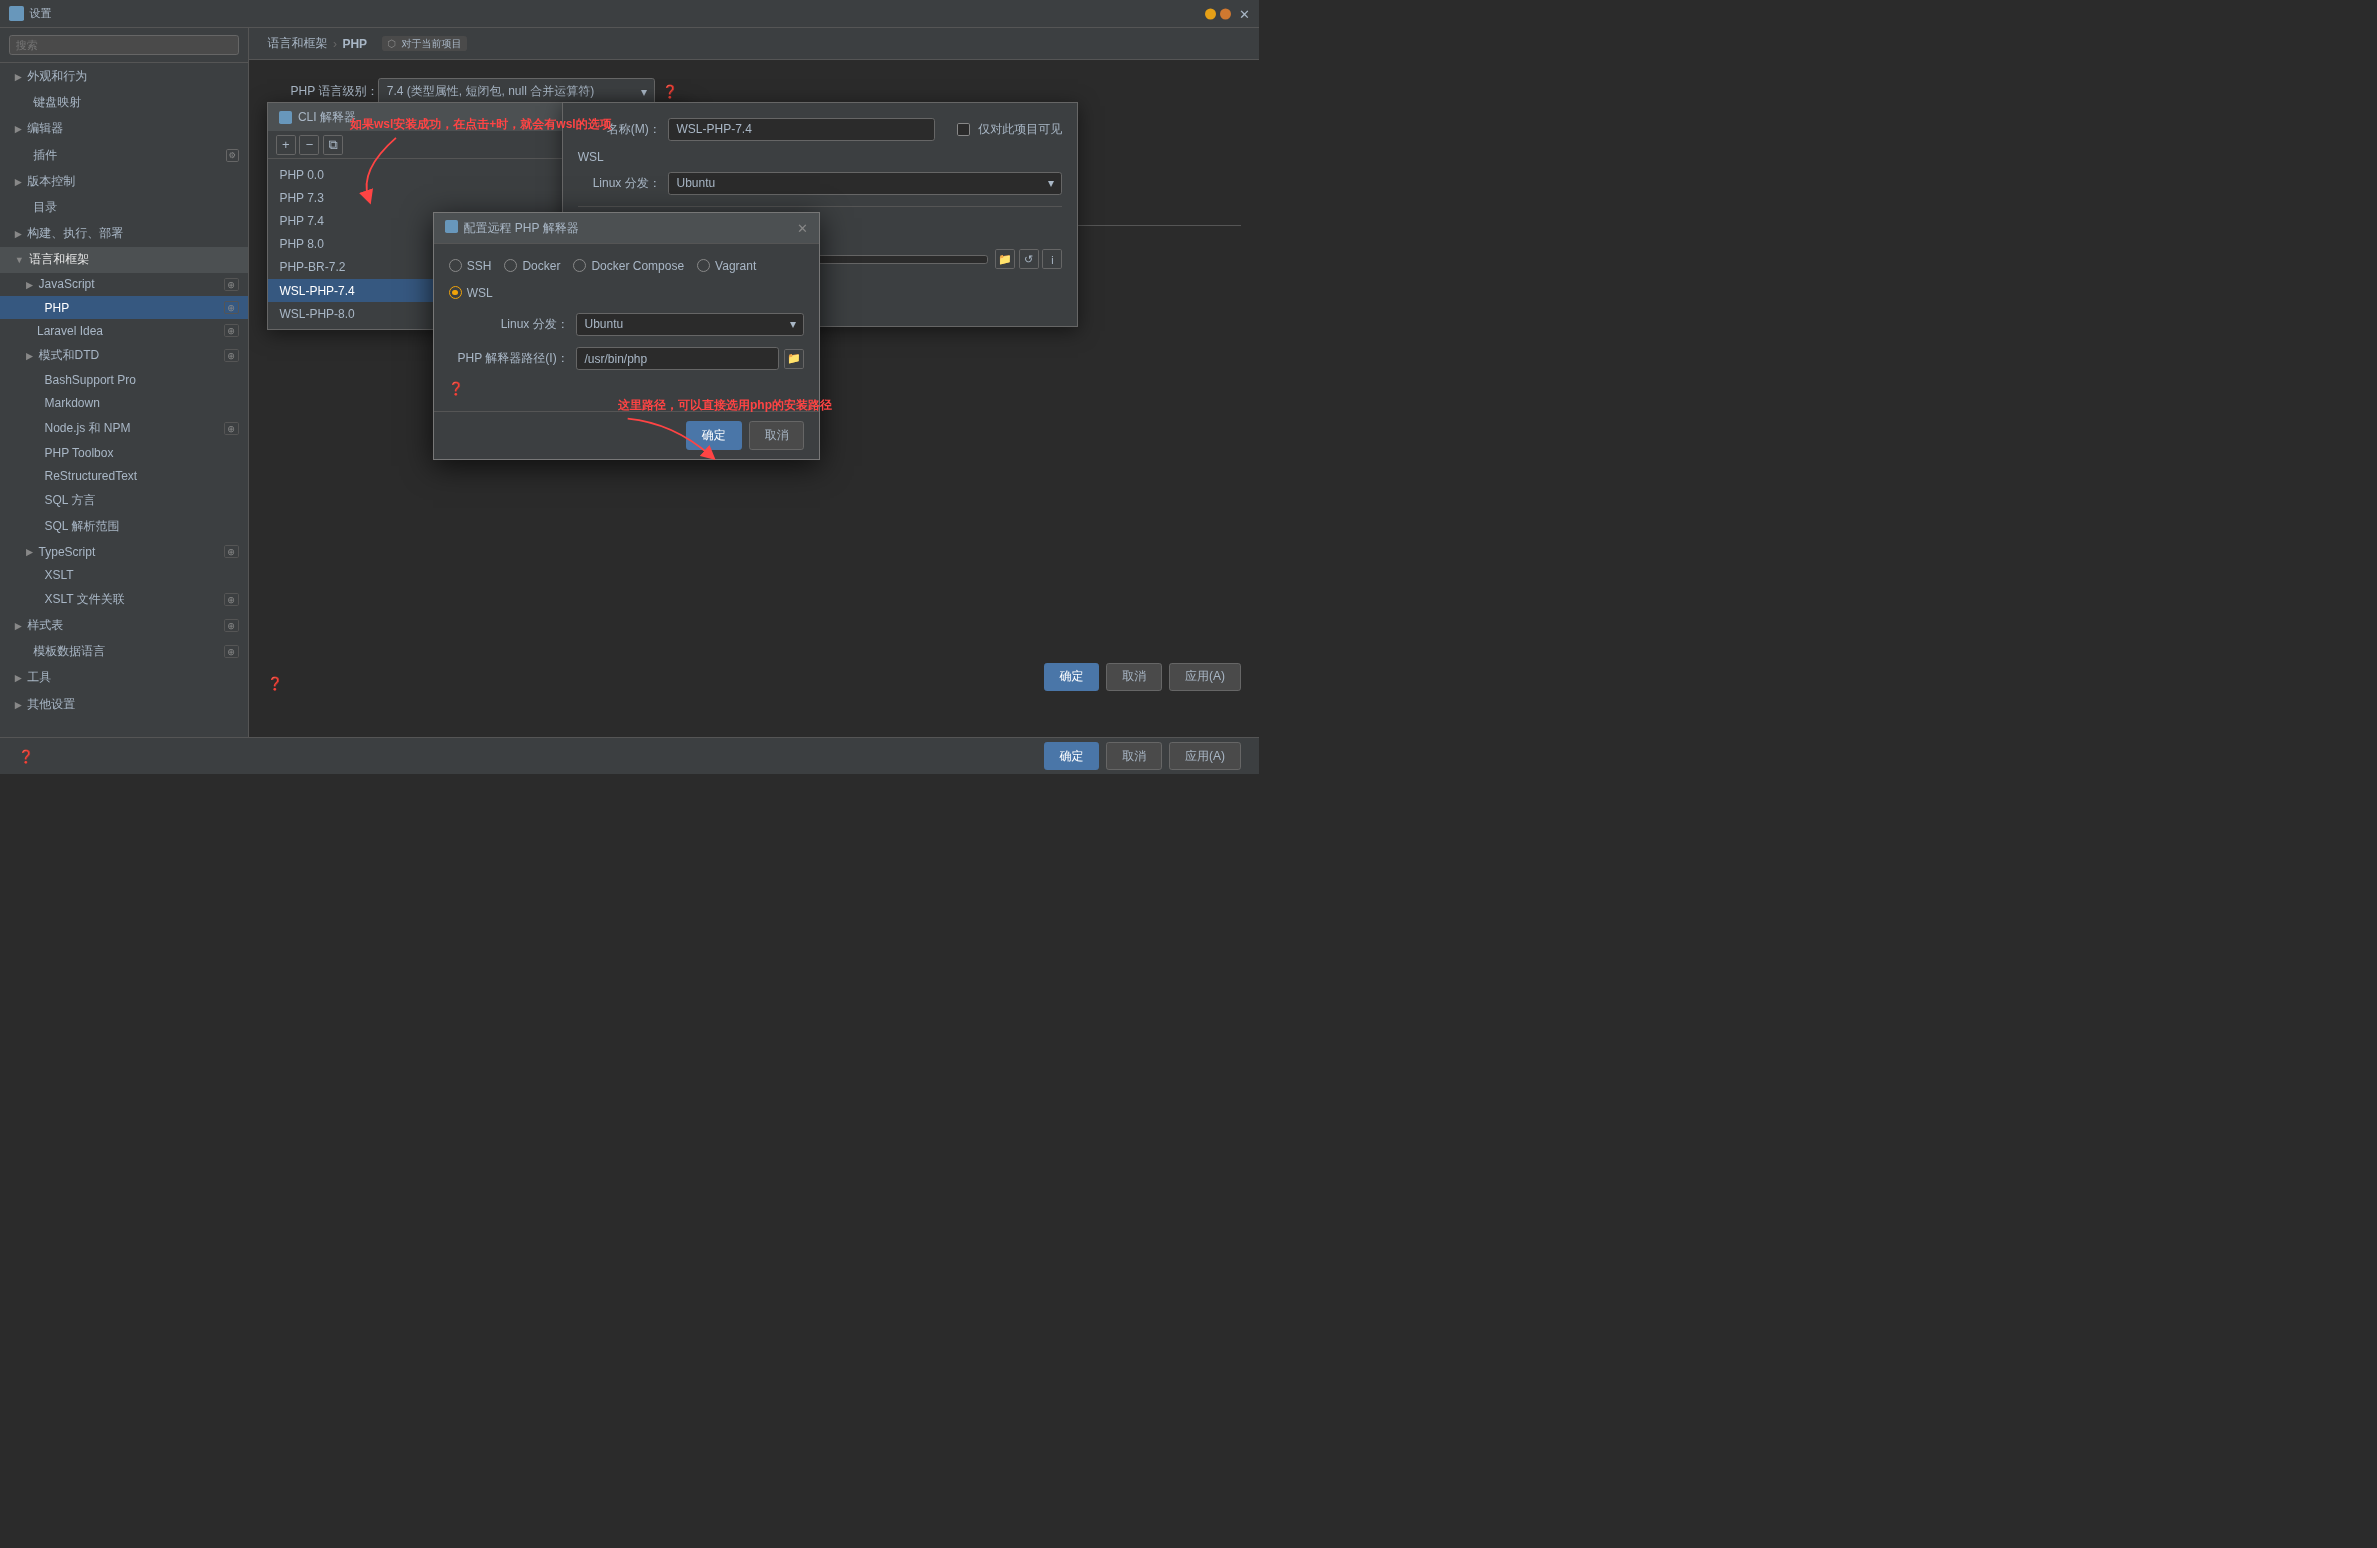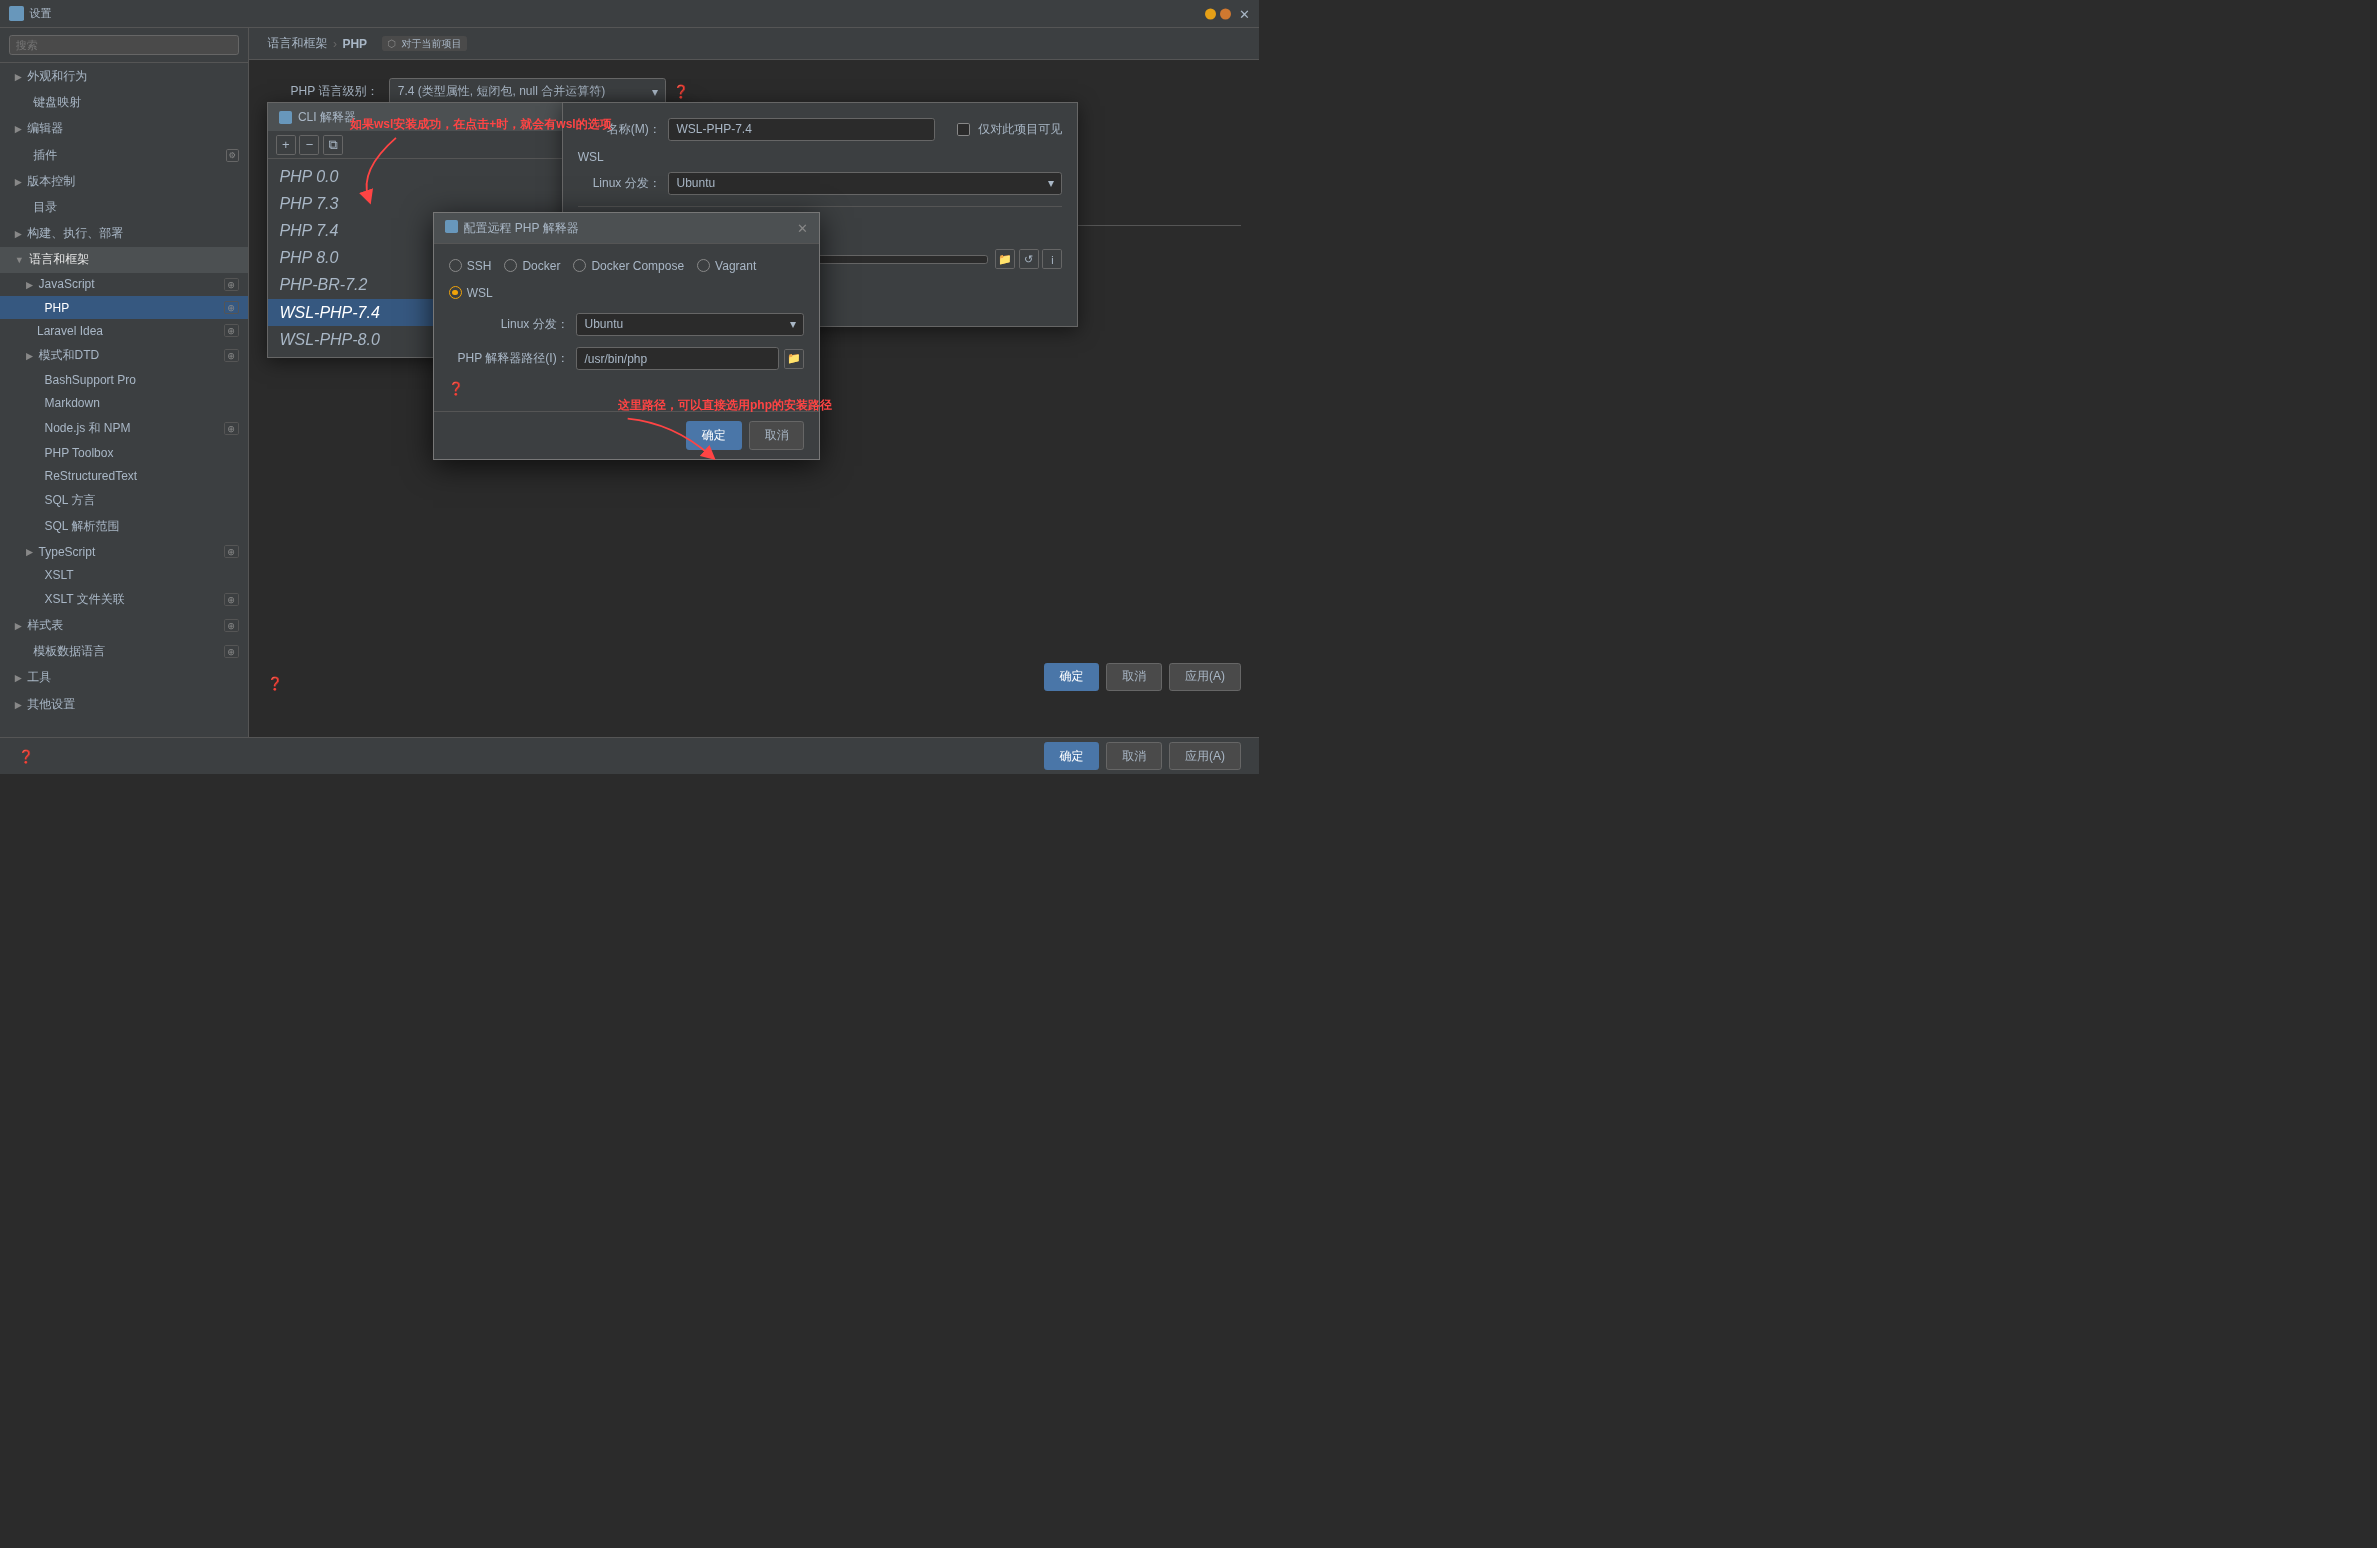--- a/index.html
+++ b/index.html
@@ -150,21 +150,20 @@
     .settings-body {
       padding: 18.4px;
       overflow-y: auto;
       height: calc(100% - 32px - 46px);
     }
 
     .settings-row {
       display: flex;
       align-items: center;
       margin-bottom: 14.7px;
-      gap: 11px;
     }
     .settings-label {
       width: 111px;
       color: #a9b7c6;
       font-size: 12px;
       text-align: right;
       flex-shrink: 0;
     }
     .settings-value {
       flex: 1;
@@ -289,22 +288,21 @@
       font-size: 13px;
       display: flex; align-items: center; justify-content: center;
     }
     .cli-list {
       padding: 3.7px 0;
     }
     .cli-list-item {
       padding: 4.6px 11px;
       cursor: pointer;
       color: #a9b7c6;
-      font-size: 16px;
-      font-style: italic;
+      font-size: 12px;
     }
     .cli-list-item.selected { background: #365880; color: #fff; }
 
     
     .cli-detail-panel {
       position: absolute;
       top: 74px;
       left: 313px;
       width: 516px;
       background: #3c3f41;

